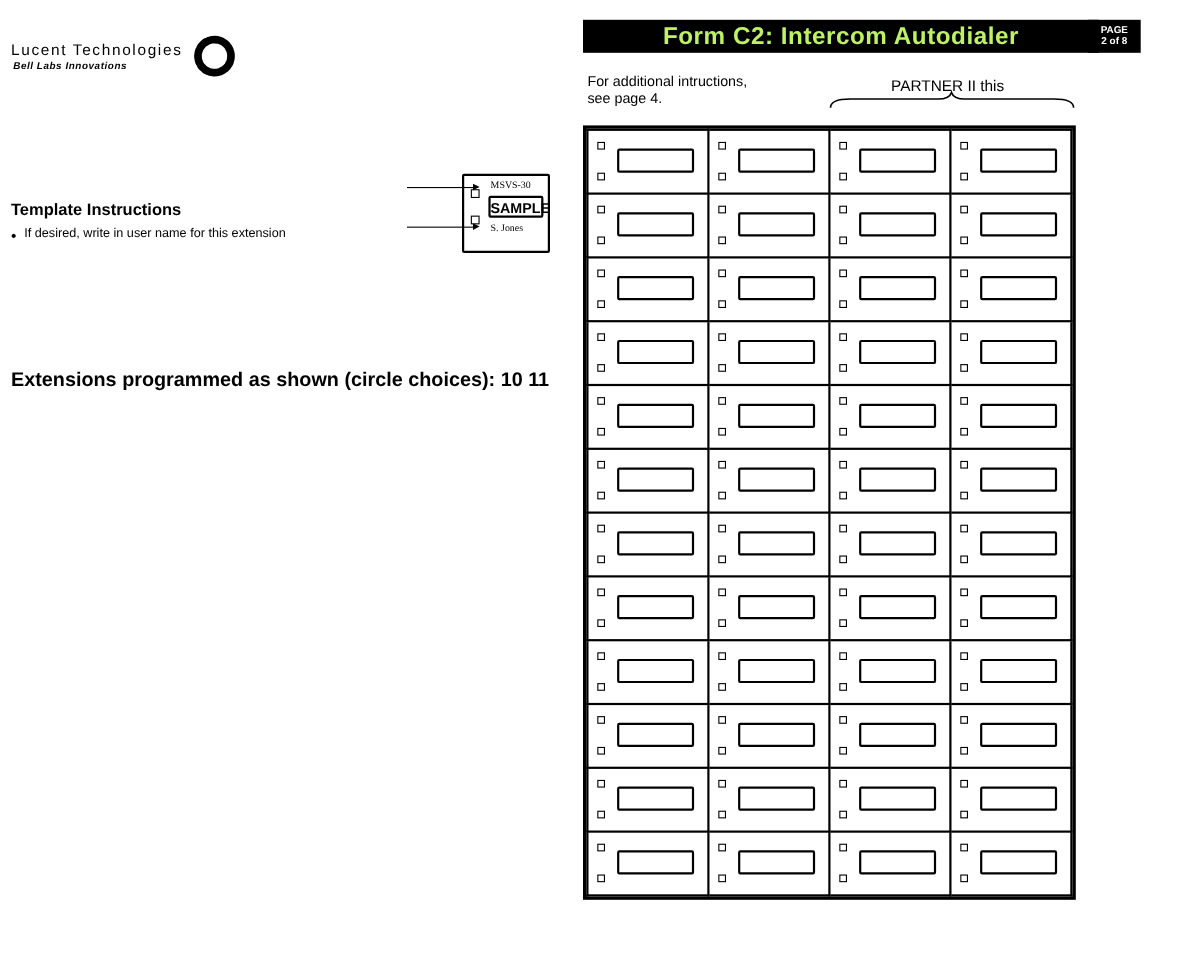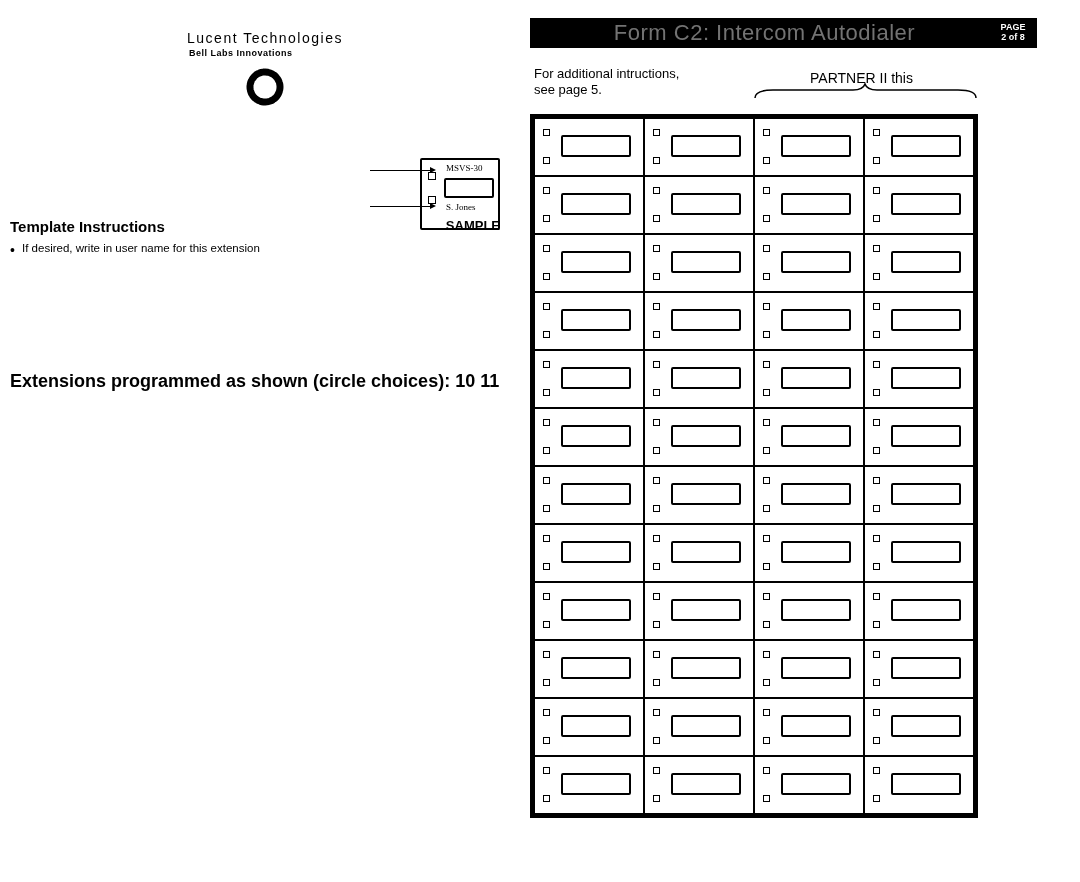--- a/index.html
+++ b/index.html
@@ -18,32 +18,32 @@
   .left-col {
     position: absolute;
     left: 10px;
     top: 30px;
     width: 510px;
   }
   .logo-row {
     display: flex;
     align-items: center;
     gap: 8px;
-    flex-direction: column;
   }
   .company {
     font-size: 14px;
     letter-spacing: 1.5px;
   }
   .sub-company {
     font-size: 9px;
     font-weight: bold;
     letter-spacing: 0.5px;
     margin-top: 2px;
     margin-left: 2px;
+    font-style: italic;
   }
   .logo-ring {
     width: 42px;
     height: 42px;
   }
   .instructions-block {
     margin-top: 110px;
   }
   .template-label {
     font-size: 15px;
@@ -141,23 +141,23 @@
   }
 
   
   .title-bar {
     position: absolute;
     left: 530px;
     top: 18px;
     width: 469px;
     height: 30px;
     background: #000;
-    color: #737373;
+    color: #bef264;
     font-size: 22px;
-    font-weight: normal;
+    font-weight: bold;
     display: flex;
     align-items: center;
     justify-content: center;
     letter-spacing: 0.5px;
   }
   .page-badge {
     position: absolute;
     left: 989px;
     top: 18px;
     width: 48px;
@@ -272,21 +272,21 @@
 </div>
 
 <div class="title-bar">Form C2: Intercom Autodialer</div>
 <div class="page-badge">
   <span>PAGE</span>
   <span>2 of 8</span>
 </div>
 
 <div class="add-instr">
   <span>For additional intructions,</span><br>
-  <span>see page 5.</span>
+  <span>see page 4.</span>
 </div>
 <div class="partner-label">PARTNER II this</div>
 
 <svg class="brace" viewBox="0 0 225 18" preserveAspectRatio="none">
   <path d="M2 16 Q2 8 20 8 L100 8 Q110 8 112 2 Q114 8 124 8 L205 8 Q223 8 223 16" fill="none" stroke="#000" stroke-width="1.5"></path>
 </svg>
 
 <div class="grid-wrap">
   <table>
     <tbody id="grid-body">

